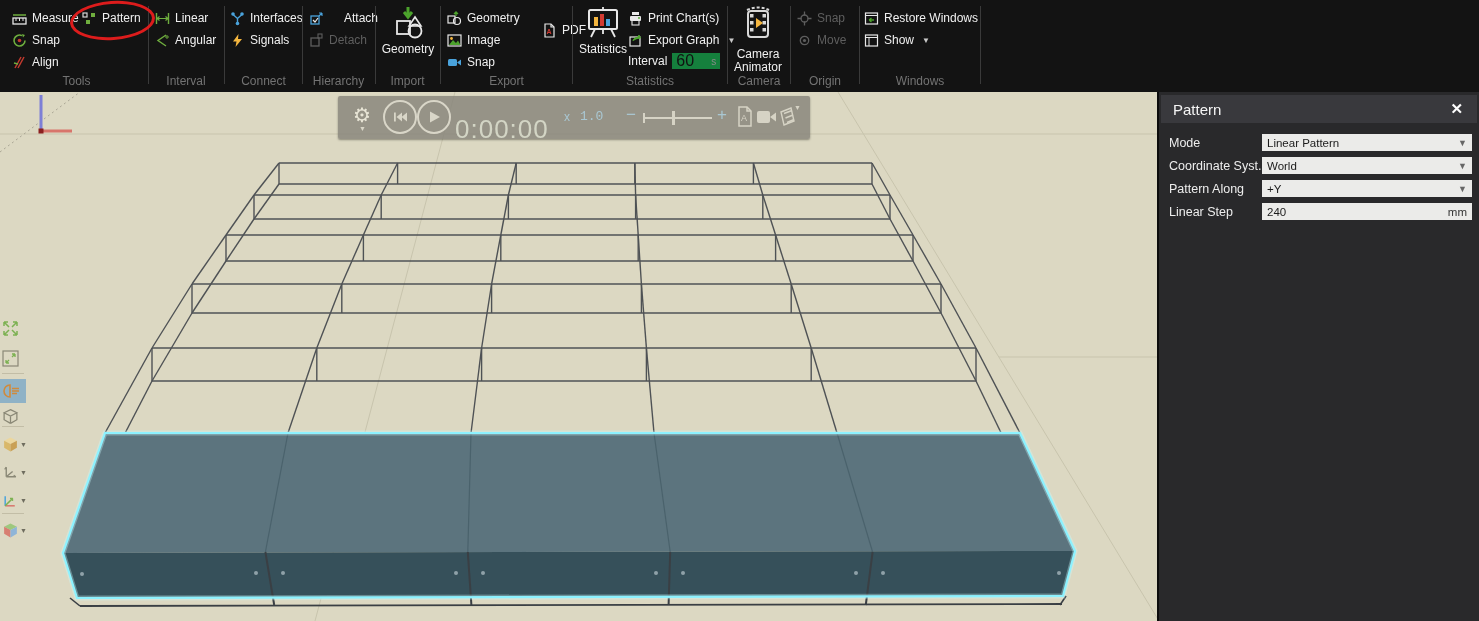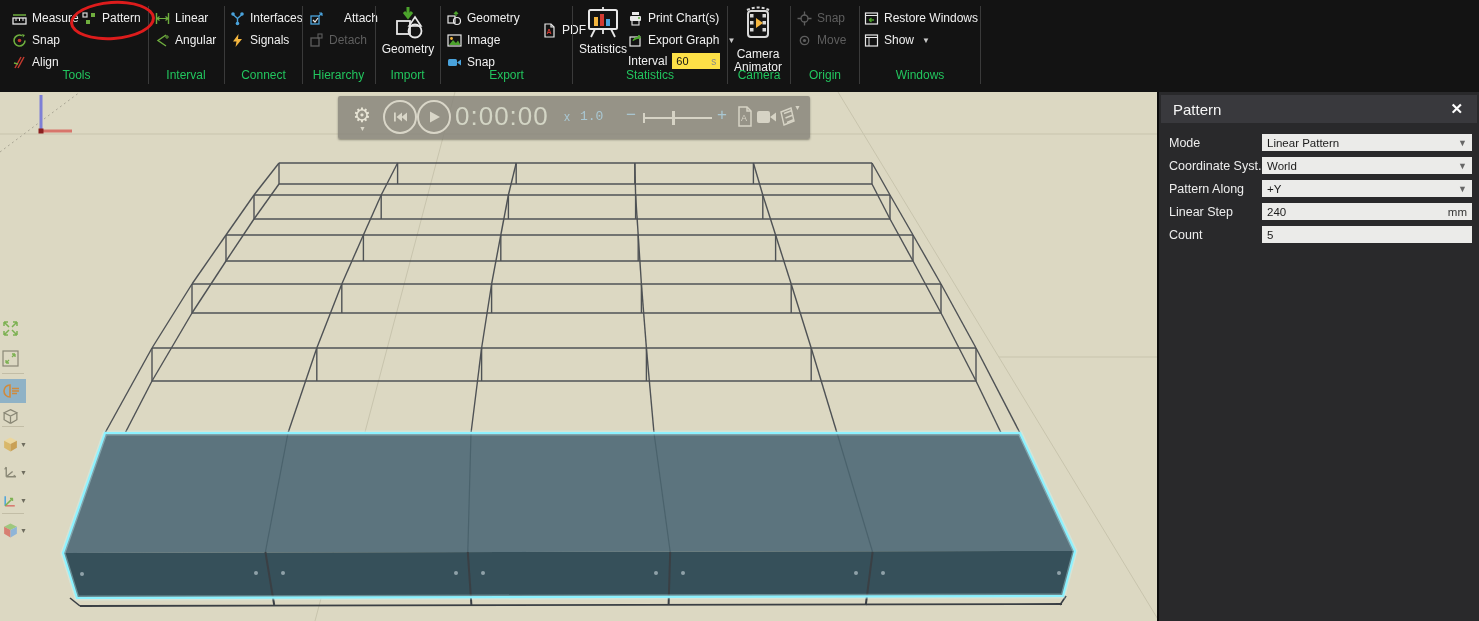--- a/index.html
+++ b/index.html
@@ -2,29 +2,29 @@
 <html><head>
 <meta charset="utf-8">
 <style>
   html,body{margin:0;padding:0;background:#000;}
   #app{position:relative;width:1479px;height:621px;overflow:hidden;
        font-family:"Liberation Sans",sans-serif;background:#dcd8c2;}
   
   #ribbon{position:absolute;left:0;top:0;width:1479px;height:100px;background:#131313;
           border-bottom:3px solid #262d3f;box-sizing:border-box;}
   .rsep{position:absolute;top:6px;height:78px;width:1px;background:#3a3a3a;}
-  .rgroup-label{position:absolute;top:68px;height:14px;font-size:12px;color:#22c55e;text-align:center;}
+  .rgroup-label{position:absolute;top:74px;height:14px;font-size:12px;color:#737373;text-align:center;}
   .ritem{position:absolute;height:18px;display:flex;align-items:center;gap:5px;font-size:12px;color:#f0f0f0;cursor:default;white-space:nowrap;}
   .ritem.disabled{color:#5e5e5e;}
   .ritem .ic{width:15px;height:15px;flex:0 0 15px;}
   .bigbtn{position:absolute;top:4px;display:flex;flex-direction:column;align-items:center;color:#f0f0f0;font-size:12px;text-align:center;}
   .bigbtn .bic{height:38px;display:flex;align-items:center;justify-content:center;}
   .caret{font-size:8px;color:#c9c9c9;margin-left:3px;}
-  .rinput{width:34px;height:16px;background:#fde047;border:none;font-family:"Liberation Sans",sans-serif;
-          font-size:11px;color:#111;padding:0 10px 0 4px;}
+  .rinput{width:34px;height:16px;background:#15803d;border:none;font-family:"Liberation Sans",sans-serif;
+          font-size:16px;color:#111;padding:0 10px 0 4px;}
   .runit{font-size:10px;color:#8a8a8a;margin-left:-14px;}
   
   #red-ellipse{position:absolute;left:70px;top:1px;width:79px;height:33px;border:3px solid #dd1c1c;
                border-radius:50%;transform:rotate(-4deg);z-index:50;pointer-events:none;}
   
   #viewport{position:absolute;left:0;top:92px;width:1157px;height:529px;background:#dcd8c2;overflow:hidden;}
   #scene{position:absolute;left:0;top:0;}
   
   .vtool{position:absolute;width:26px;height:24px;display:flex;align-items:center;}
   .vtool .tcaret{font-size:7px;color:#6e6c5e;margin-left:1px;}
@@ -484,21 +484,21 @@
         <svg width="16" height="14" viewBox="0 0 16 14">
             <rect x="2" y="2.5" width="1.8" height="9" fill="#d9d6c8"></rect>
             <path d="M10 2.5 L4.5 7 L10 11.5z M15 2.5 L9.5 7 L15 11.5z" fill="#d9d6c8"></path>
           </svg>
       </div>
       <div class="el pcircle" style="left:79px;top:4px;">
         <svg width="13" height="14" viewBox="0 0 13 14">
             <path d="M2 1.5 L12 7 L2 12.5z" fill="#d9d6c8"></path>
           </svg>
       </div>
-      <div class="el" id="pb-time" style="left:117px;top:5px;">0:00:00</div>
+      <div class="el" id="pb-time" style="left:117px;top:18px;">0:00:00</div>
       <div class="el pb-blue" style="left:226px;top:14px;font-size:12px;">x</div>
       <div class="el pb-blue" style="left:242px;top:13px;font-size:13px;font-family:Liberation Mono, monospace;">1.0</div>
       <div class="el pb-blue" style="left:288px;top:9px;font-size:17px;">−</div>
       <div class="el" style="left:305px;top:21px;width:69px;height:2px;background:#d6d3c5;"></div>
       <div class="el" style="left:305px;top:17px;width:2px;height:10px;background:#d6d3c5;"></div>
       <div class="el" style="left:334px;top:15px;width:3px;height:14px;background:#d6d3c5;"></div>
       <div class="el pb-blue" style="left:379px;top:9px;font-size:17px;">+</div>
       <div class="el" style="left:398px;top:10px;">
         <svg width="17" height="21" viewBox="0 0 17 21">
             <path d="M3 1 h8 l4 4 v15 H3z" fill="none" stroke="#d6d3c5" stroke-width="1.5"></path>
@@ -549,20 +549,14 @@
         <span class="pcaret">▼</span>
       </div>
     </div>
     <div class="prow" style="top:111px;">
       <span class="plabel">Linear Step</span>
       <div class="pctl">
         <input value="240" style="">
         <span class="punit">mm</span>
       </div>
     </div>
-    <div class="prow" style="top:134px;">
-      <span class="plabel">Count</span>
-      <div class="pctl">
-        <input value="5" style="">
-      </div>
-    </div>
   </div>
 </div>
 
 </body></html>

